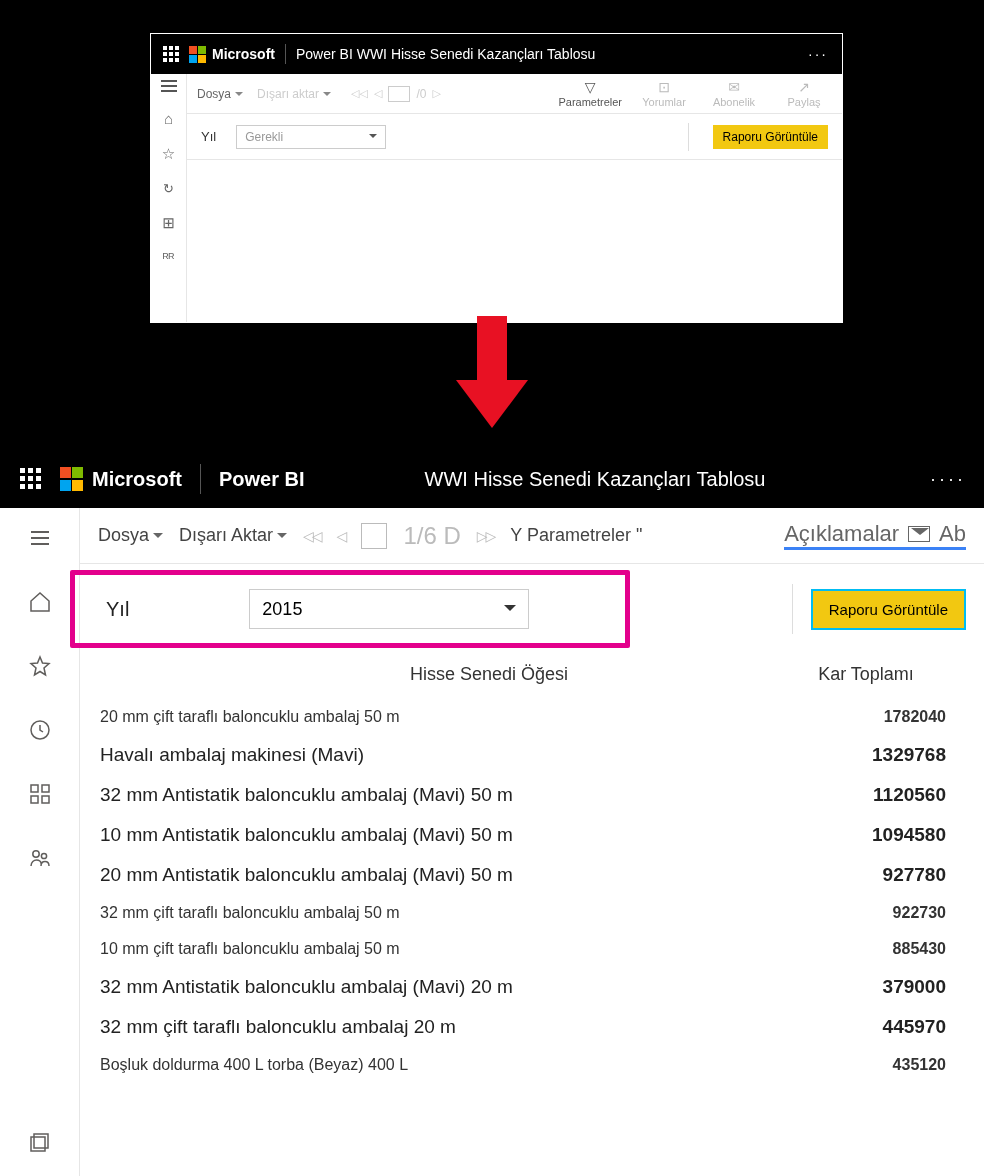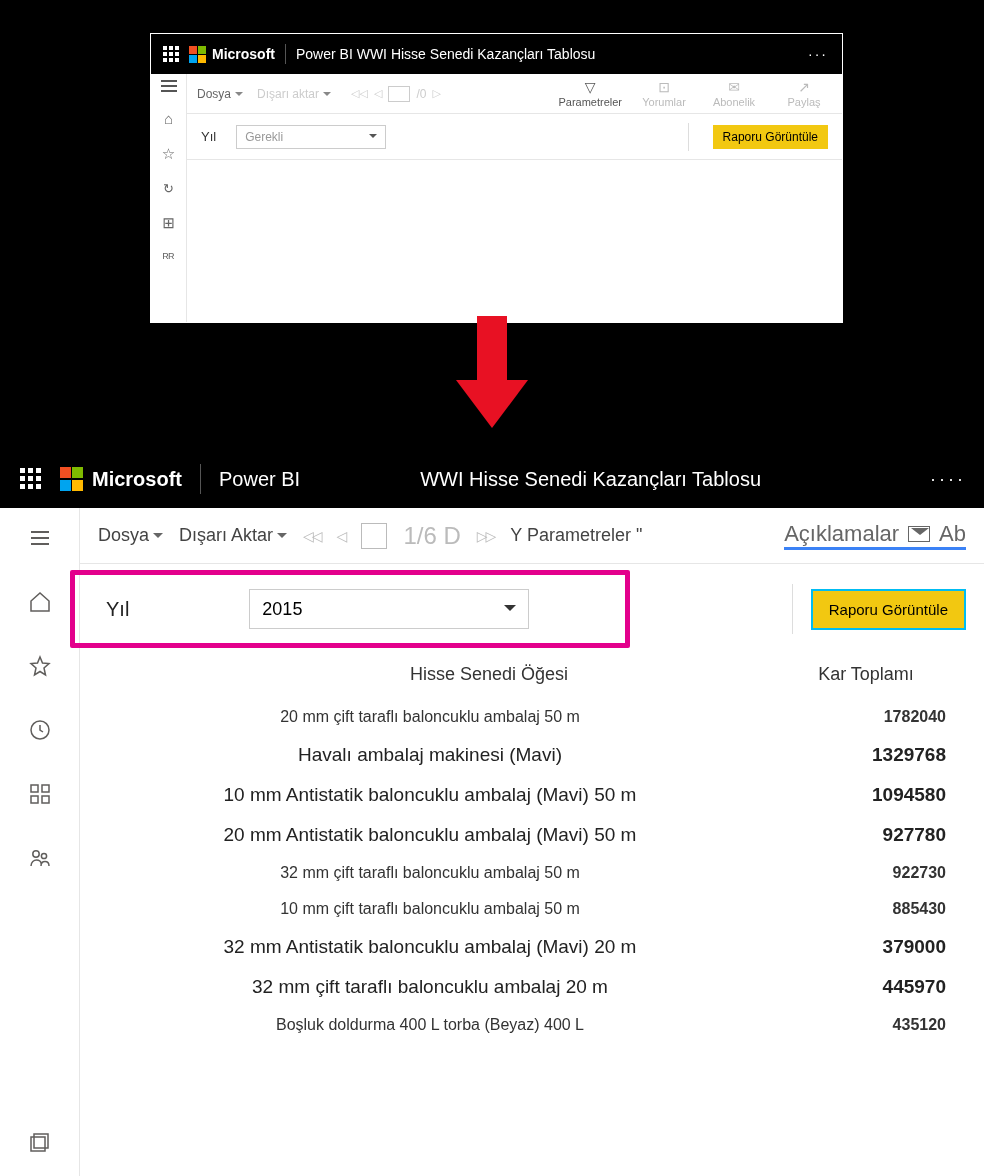--- a/index.html
+++ b/index.html
@@ -54,21 +54,21 @@
   
   .panel-btm { position:absolute; left:0; top:450px; width:984px; height:726px; background:#fff; }
 
   .hdr-lg { height:58px; background:#000; display:flex; align-items:center; color:#fff; padding:0 10px; position:relative; }
   .waffle-lg { width:22px; height:22px; display:grid; grid-template-columns:repeat(3,5px); grid-template-rows:repeat(3,5px); gap:3px; margin:0 18px 0 10px; }
   .waffle-lg span { background:#fff; }
   .mslogo-lg { display:flex; gap:1px; flex-wrap:wrap; width:24px; height:24px; margin-right:8px; }
   .mslogo-lg .sq { width:11px; height:11px; }
   .hdr-lg .brand { font-size:20px; font-weight:600; }
   .hdr-lg .divider { width:1px; height:30px; background:#555; margin:0 18px; }
-  .hdr-lg .prod { font-size:20px; font-weight:400; }
+  .hdr-lg .prod { font-size:20px; font-weight:700; }
   .hdr-lg .title-lg { font-size:20px; margin-left:120px; }
   .hdr-lg .ell { position:absolute; right:18px; letter-spacing:3px; font-size:18px; }
 
   .body-lg { display:flex; height:calc(100% - 58px); }
   .rail { width:80px; border-right:1px solid #e6e6e6; display:flex; flex-direction:column; align-items:center; padding-top:10px; gap:24px; color:#605e5c; position:relative; }
   .rail .ri { width:60px; height:40px; display:flex; align-items:center; justify-content:center; cursor:pointer; }
   .rail svg { width:24px; height:24px; stroke:#605e5c; fill:none; stroke-width:1.5; }
   .rail .ham svg line { stroke-width:2; }
   .rail .bottom { position:absolute; bottom:14px; }
 
@@ -92,21 +92,21 @@
   .param-lg .dd-lg .dar { border:6px solid transparent; border-top-color:#333; margin-top:4px;}
   .param-lg .gap { flex:1; }
   .param-lg .vbr { width:1px; height:50px; background:#ddd; margin-right:18px; }
   .param-lg .btn-ylw-lg { background:#f2c811; border:2px solid #00bcf2; padding:10px 16px; font-size:15px; color:#000; }
 
   .tablewrap { flex:1; overflow:auto; padding:0 18px; }
   .tbl { width:100%; border-collapse:collapse; }
   .tbl th { text-align:center; font-weight:400; font-size:18px; color:#333; padding:10px 6px 14px; }
   .tbl th:first-child { text-align:center; padding-left:120px; }
   .tbl th.num { text-align:center; }
-  .tbl td { padding:9px 6px; font-size:19px; color:#222;text-align:center; }
+  .tbl td { padding:9px 6px; font-size:19px; color:#222; }
   .tbl td.num { text-align:right; padding-right:20px; width:200px;font-weight:bold; }
   .tbl td.cell-a { padding-left:2px; }
   .tbl tr.thin td { font-size:16px; color:#333; }
 
   
   .ic-ham { width:16px;height:12px;display:flex;flex-direction:column;justify-content:space-between;}
   .ic-ham span{height:2px;background:#555;}
   .ic-star { font-size:15px; color:#666; }
 </style>
 </head>
@@ -320,20 +320,24 @@
           <tbody id="tbody">
               <tr class="thin">
                 <td class="cell-a">20 mm çift taraflı baloncuklu ambalaj 50 m</td>
                 <td class="num">1782040</td>
               </tr>
               <tr>
                 <td class="cell-a">Havalı ambalaj makinesi (Mavi)</td>
                 <td class="num">1329768</td>
               </tr>
               <tr>
+                <td class="cell-a">32 mm Antistatik baloncuklu ambalaj (Mavi) 50 m</td>
+                <td class="num">1120560</td>
+              </tr>
+              <tr>
                 <td class="cell-a">10 mm Antistatik baloncuklu ambalaj (Mavi) 50 m</td>
                 <td class="num">1094580</td>
               </tr>
               <tr>
                 <td class="cell-a">20 mm Antistatik baloncuklu ambalaj (Mavi) 50 m</td>
                 <td class="num">927780</td>
               </tr>
               <tr class="thin">
                 <td class="cell-a">32 mm çift taraflı baloncuklu ambalaj 50 m</td>
                 <td class="num">922730</td>

